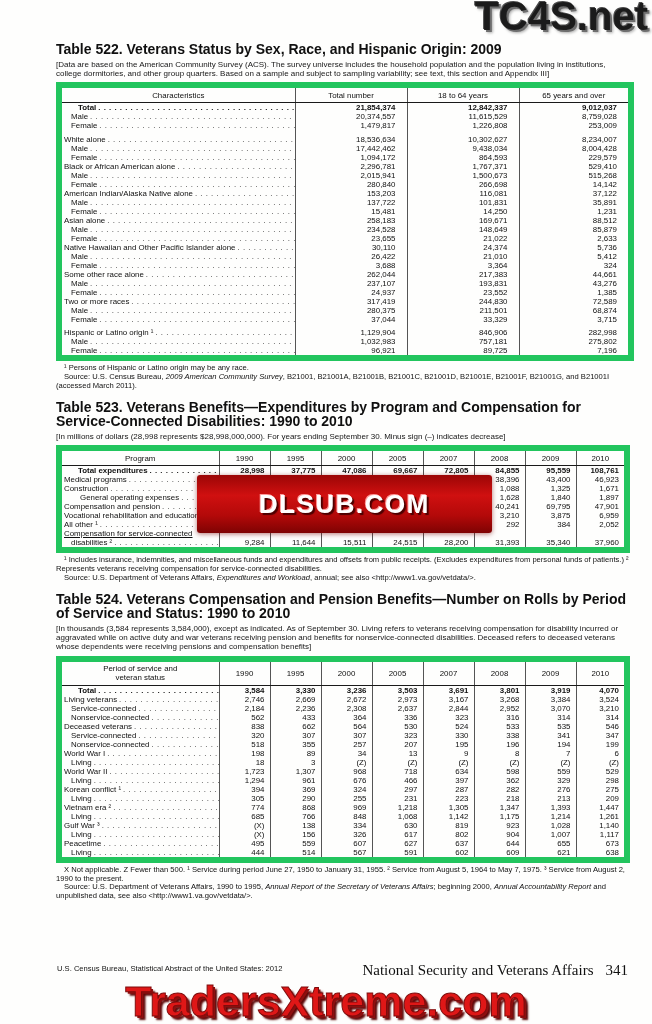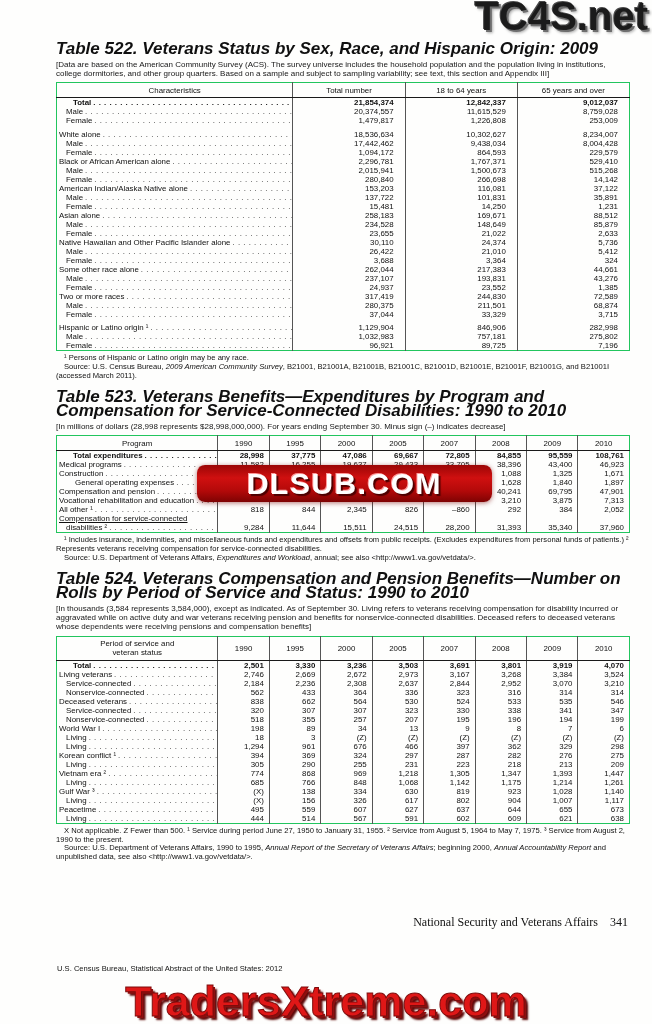--- a/index.html
+++ b/index.html
@@ -1,22 +1,22 @@
 <!DOCTYPE html>
 <html><head>
 <meta charset="utf-8">
 <style>
   html,body{margin:0;padding:0;background:#e8e8e8;}
   .page{position:relative;width:652px;height:1024px;margin:0 auto;background:#fefefd;overflow:hidden;
         font-family:"Liberation Sans",sans-serif;color:#101010;}
   .content{position:absolute;left:56px;top:42px;width:574px;}
   .sec{margin-bottom:9px;}
-  .title{font-weight:bold;font-size:17px;line-height:14.5px;margin:0 0 3px 0;font-style:italic;}
+  .title{font-weight:bold;font-size:14px;line-height:14.5px;margin:0 0 3px 0;}
   .headnote{font-size:8px;line-height:9.4px;margin:0 0 4px 0;color:#161616;}
-  .stat{width:100%;border-collapse:collapse;table-layout:fixed;border:1px solid #22c55e;margin-bottom:3px;}
+  .stat{width:100%;border-collapse:collapse;table-layout:fixed;border:6px solid #22c55e;margin-bottom:3px;}
   .stat th{font-weight:normal;font-size:7.9px;line-height:9px;padding:2.5px 2px;text-align:center;
            vertical-align:middle;border-bottom:1px solid #1a1a1a;border-left:1px solid #555;}
   .stat td{font-size:7.9px;height:9px;line-height:9px;padding:0;border-left:1px solid #555;
            overflow:hidden;vertical-align:bottom;white-space:nowrap;}
   .stat th:first-child,.stat td:first-child{border-left:none;}
   td.num{text-align:right;padding-right:5px;}
   #t522 td.num{padding-right:11px;}
   #t522 col.c0{width:236px}
   #t522 col.cn{width:112px}
   #t523 col.c0,#t524 col.c0{width:160px}
@@ -28,30 +28,30 @@
   .leader::after{content:". . . . . . . . . . . . . . . . . . . . . . . . . . . . . . . . . . . . . . . . . . . . . . . . . . . . . . . . . . . . . . . . . . . . . . . . . . . . . . . . . . . . . . . . . . .";letter-spacing:.5px;}
   tr.bold td{font-weight:bold;}
   tr.spacer td{height:4.5px;line-height:4.5px;}
   .fn{font-size:7.6px;line-height:8.8px;text-indent:8px;margin:0;}
   .fn.first{margin-top:2px;}
   .it{font-style:italic;}
   .twrap{position:relative;}
   
   .wm-top{position:absolute;top:-6px;right:4px;z-index:8;font-size:40px;font-weight:bold;letter-spacing:0;
           color:#1b1b1b;text-shadow:2px 2px 0 #6e6e6e,3px 3px 3px #ababab,-1px -1px 0 #4a4a4a;}
-  .wm-dlsub{position:absolute;left:141px;top:30px;width:295px;height:37px;z-index:6;
-            display:flex;align-items:center;justify-content:center;border-radius:8px;
+  .wm-dlsub{position:absolute;left:141px;top:30px;width:295px;height:58px;z-index:6;
+            display:flex;align-items:center;justify-content:center;border-radius:3px;
             background:linear-gradient(180deg,#9b0606,#d01010 35%,#b30909 70%,#7e0303);
             box-shadow:0 1px 5px rgba(120,0,0,.55);
-            color:#fff;font-size:30px;font-weight:bold;letter-spacing:1.5px;
+            color:#fff;font-size:26px;font-weight:bold;letter-spacing:1.5px;
             text-shadow:2px 2px 1px #4d0101,-1px -1px 0 #ff9b9b;}
   .wm-bottom{position:absolute;left:0;right:0;bottom:-2px;z-index:9;text-align:center;
              font-size:43px;font-weight:bold;color:#df1717;-webkit-text-stroke:1px #7c0c0c;
              text-shadow:2px 2px 0 #8d0f0f,4px 4px 2px #5f0808,0 0 5px rgba(255,255,255,.8);}
-  .foot-right{position:absolute;right:24px;top:915px;font-family:"Liberation Serif",serif;font-size:12px;color:#111;margin-left:12px;}
+  .foot-right{position:absolute;right:24px;top:962px;font-family:"Liberation Serif",serif;font-size:15px;color:#111;margin-left:12px;}
   .pgnum{margin-left:12px;}
   .foot-left{position:absolute;left:57px;top:964px;font-size:7.6px;color:#111;}
 </style>
 </head>
 <body>
 
 <div class="page">
 
   <div class="wm-top">TC4S.net</div>
 
@@ -508,21 +508,21 @@
                     <span class="leader"></span>
                   </div>
                 </td>
                 <td class="num"></td>
                 <td class="num"></td>
                 <td class="num"></td>
                 <td class="num"></td>
                 <td class="num"></td>
                 <td class="num">3,210</td>
                 <td class="num">3,875</td>
-                <td class="num">7,313</td>
+                <td class="num">6,959</td>
               </tr>
               <tr>
                 <td class="lblcell">
                   <div class="lblflex">
                     <span class="t" style="padding-left: 2px;">All other ¹</span>
                     <span class="leader"></span>
                   </div>
                 </td>
                 <td class="num">818</td>
                 <td class="num">844</td>
@@ -601,21 +601,21 @@
             </tr>
           </thead>
           <tbody>
             <tr class="bold ">
               <td class="lblcell">
                 <div class="lblflex">
                   <span class="t" style="padding-left: 16px;">Total</span>
                   <span class="leader"></span>
                 </div>
               </td>
-              <td class="num">2,501</td>
+              <td class="num">3,584</td>
               <td class="num">3,330</td>
               <td class="num">3,236</td>
               <td class="num">3,503</td>
               <td class="num">3,691</td>
               <td class="num">3,801</td>
               <td class="num">3,919</td>
               <td class="num">4,070</td>
             </tr>
             <tr>
               <td class="lblcell">
@@ -741,20 +741,36 @@
               <td class="num">(Z)</td>
               <td class="num">(Z)</td>
               <td class="num">(Z)</td>
               <td class="num">(Z)</td>
               <td class="num">(Z)</td>
               <td class="num">(Z)</td>
             </tr>
             <tr>
               <td class="lblcell">
                 <div class="lblflex">
+                  <span class="t" style="padding-left: 2px;">World War II</span>
+                  <span class="leader"></span>
+                </div>
+              </td>
+              <td class="num">1,723</td>
+              <td class="num">1,307</td>
+              <td class="num">968</td>
+              <td class="num">718</td>
+              <td class="num">634</td>
+              <td class="num">598</td>
+              <td class="num">559</td>
+              <td class="num">529</td>
+            </tr>
+            <tr>
+              <td class="lblcell">
+                <div class="lblflex">
                   <span class="t" style="padding-left: 9px;">Living</span>
                   <span class="leader"></span>
                 </div>
               </td>
               <td class="num">1,294</td>
               <td class="num">961</td>
               <td class="num">676</td>
               <td class="num">466</td>
               <td class="num">397</td>
               <td class="num">362</td>

